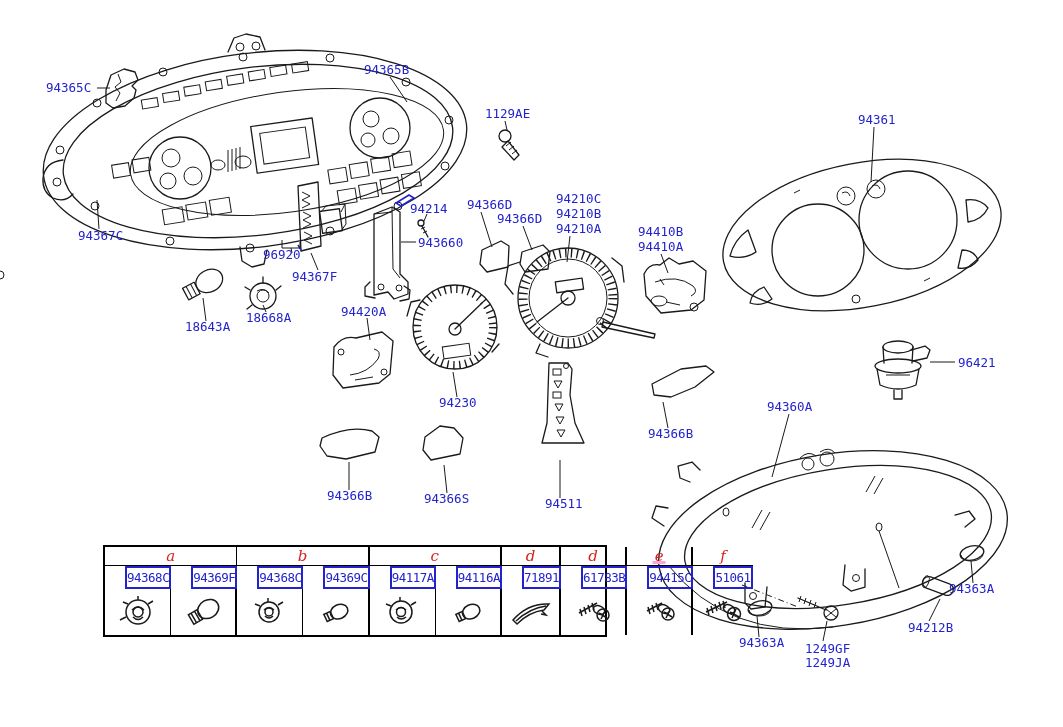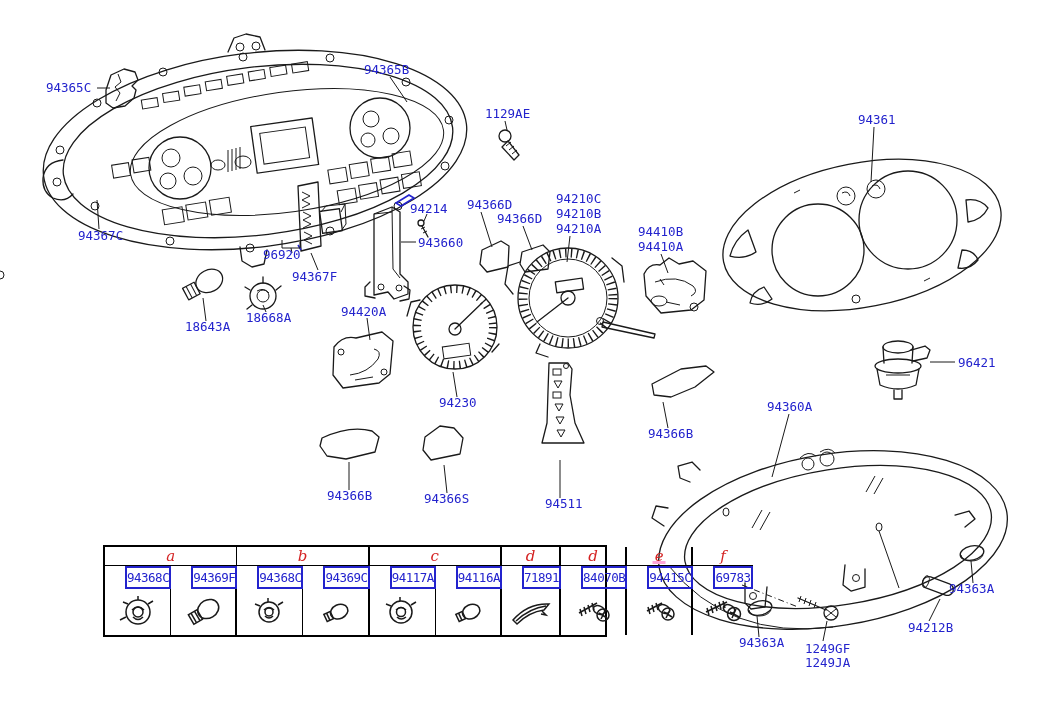--- a/index.html
+++ b/index.html
@@ -370,23 +370,23 @@
       </div>
   <div class="cell th noR" style="grid-column:10">f</div>
 
   <div class="cell tn" style="grid-column:1">94368C</div>
   <div class="cell tn" style="grid-column:2">94369F</div>
   <div class="cell tn" style="grid-column:3">94368C</div>
   <div class="cell tn" style="grid-column:4">94369C</div>
   <div class="cell tn" style="grid-column:5">94117A</div>
   <div class="cell tn" style="grid-column:6">94116A</div>
   <div class="cell tn" style="grid-column:7">71891</div>
-  <div class="cell tn" style="grid-column:8">84070B</div>
+  <div class="cell tn" style="grid-column:8">61783B</div>
   <div class="cell tn" style="grid-column:9">94415C</div>
-  <div class="cell tn" style="grid-column:10">69783</div>
+  <div class="cell tn" style="grid-column:10">51061</div>
 
   <div class="cell ti" style="grid-column:1">
     <svg width="44" height="42" viewBox="0 0 44 42">
           <g fill="none" stroke="#1a1a1a" stroke-width="1.5">
       <circle cx="22" cy="21" r="12"></circle>
             <circle cx="22" cy="21" r="5"></circle>
       <path d="M12,13 l-5,-2 M32,13 l5,-3 M10,26 l-6,3 M22,9 l0,-4"></path>
       <path d="M16,19 q6,-6 12,0 M17,26 q5,5 10,0"></path>
           </g>
         </svg>

